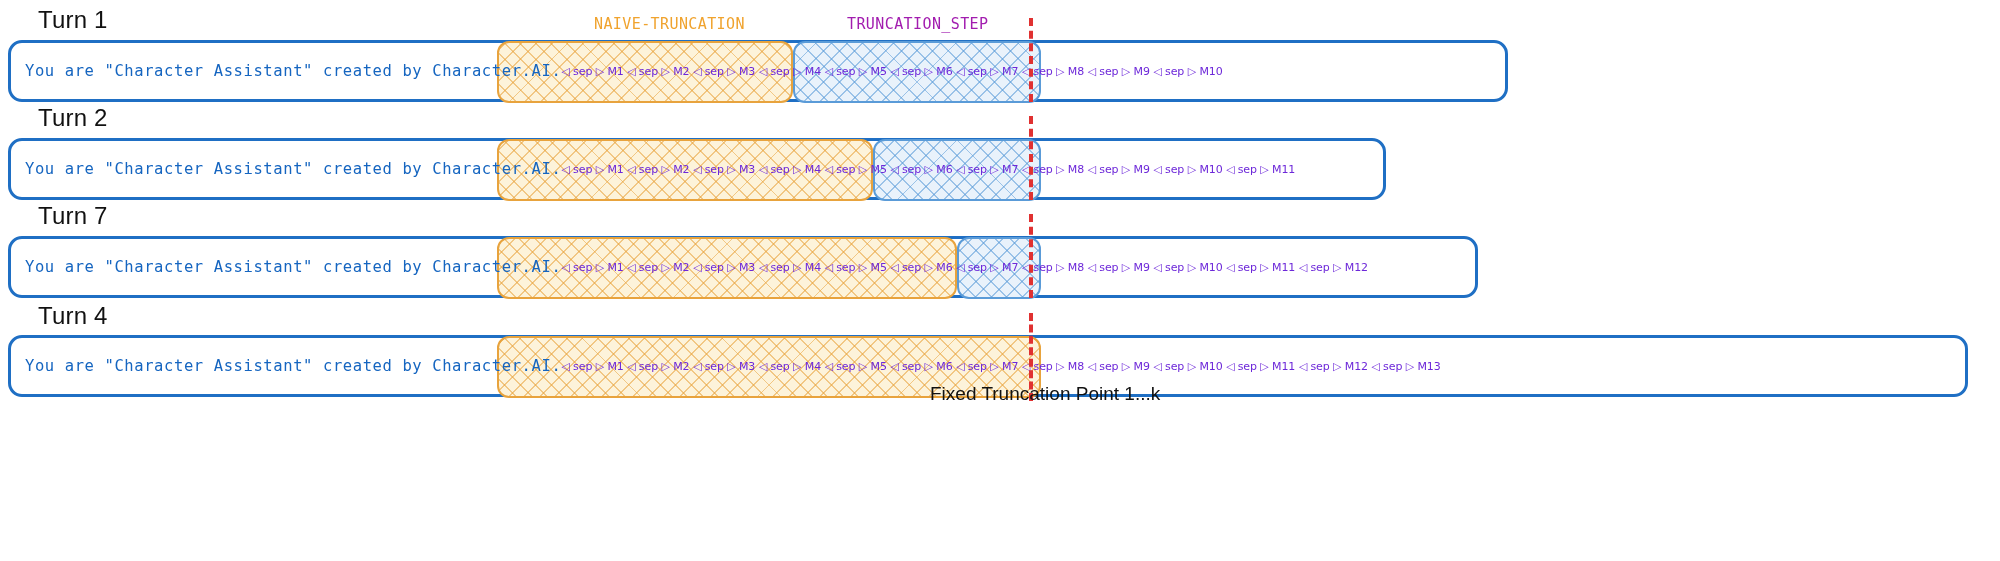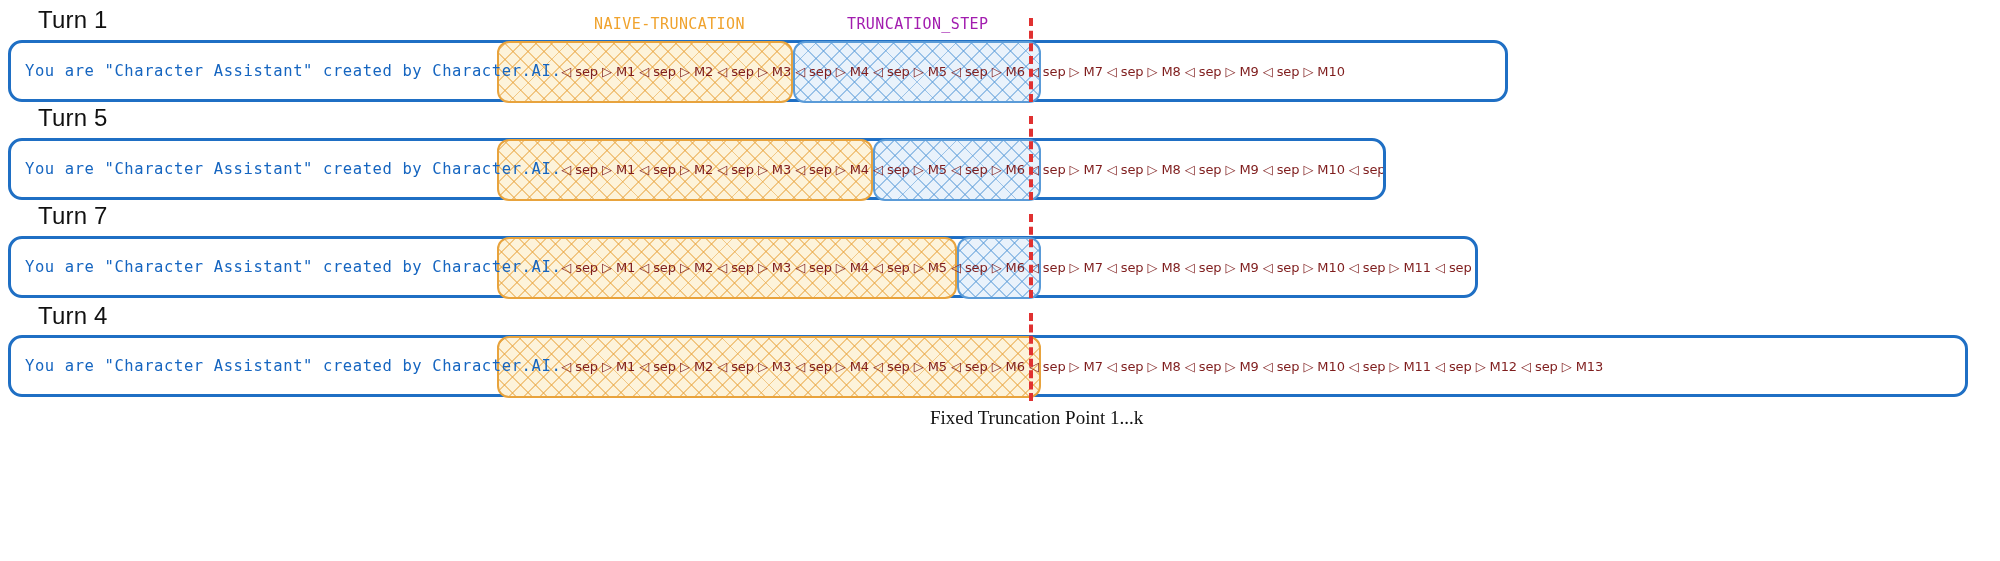--- a/index.html
+++ b/index.html
@@ -44,22 +44,22 @@
     box-sizing:border-box;
   }
   .sys{
     font-family:"DejaVu Sans Mono","Liberation Mono",monospace;
     font-size:15.5px;
     color:#1565c0;
     letter-spacing:.6px;
   }
   .msgs{
     font-family:"DejaVu Sans","Liberation Sans",sans-serif;
-    font-size:13px;
-    color:#7f1d1d;
+    font-size:11px;
+    color:#6d28d9;
     letter-spacing:-.1px;
   }
 
   
   .hl{
     position:absolute;
     border-radius:12px;
     box-sizing:border-box;
     pointer-events:none;
   }
@@ -118,21 +118,21 @@
 
   <div class="row" style="left:8px; top:40px; width:1500px;">
     <div class="hl hl-orange" style="left:486px; top:-2px; width:296px; height:62px;"></div>
     <div class="hl hl-blue" style="left:782px; top:-2px; width:248px; height:62px;"></div>
     <div class="stream">
       <span class="sys">You are "Character Assistant" created by Character.AI.</span>
         <span class="msgs">◁ sep ▷ M1 ◁ sep ▷ M2 ◁ sep ▷ M3 ◁ sep ▷ M4 ◁ sep ▷ M5 ◁ sep ▷ M6 ◁ sep ▷ M7 ◁ sep ▷ M8 ◁ sep ▷ M9 ◁ sep ▷ M10</span>
     </div>
   </div>
 
-  <div class="turn-label" style="left:14px; top:106px;">Turn 5</div>
+  <div class="turn-label" style="left:14px; top:106px;">Turn 2</div>
 
   <div class="row" style="left:8px; top:138px; width:1378px;">
     <div class="hl hl-orange" style="left:486px; top:-2px; width:376px; height:62px;"></div>
     <div class="hl hl-blue" style="left:862px; top:-2px; width:168px; height:62px;"></div>
     <div class="stream">
       <span class="sys">You are "Character Assistant" created by Character.AI.</span>
         <span class="msgs">◁ sep ▷ M1 ◁ sep ▷ M2 ◁ sep ▷ M3 ◁ sep ▷ M4 ◁ sep ▷ M5 ◁ sep ▷ M6 ◁ sep ▷ M7 ◁ sep ▷ M8 ◁ sep ▷ M9 ◁ sep ▷ M10 ◁ sep ▷ M11</span>
     </div>
   </div>
 
@@ -155,15 +155,15 @@
       <span class="sys">You are "Character Assistant" created by Character.AI.</span>
         <span class="msgs">◁ sep ▷ M1 ◁ sep ▷ M2 ◁ sep ▷ M3 ◁ sep ▷ M4 ◁ sep ▷ M5 ◁ sep ▷ M6 ◁ sep ▷ M7 ◁ sep ▷ M8 ◁ sep ▷ M9 ◁ sep ▷ M10 ◁ sep ▷ M11 ◁ sep ▷ M12 ◁ sep ▷ M13</span>
     </div>
   </div>
 
   <div class="trunc-line" style="left:1029px; top:18px;   height:84px;"></div>
   <div class="trunc-line" style="left:1029px; top:116px;  height:84px;"></div>
   <div class="trunc-line" style="left:1029px; top:214px;  height:84px;"></div>
   <div class="trunc-line" style="left:1029px; top:313px;  height:88px;"></div>
 
-  <div class="trunc-caption" style="left:930px; top:408px;font-family:Liberation Serif, serif;">Fixed Truncation Point 1...k</div>
+  <div class="trunc-caption" style="left:930px; top:384px;">Fixed Truncation Point 1...k</div>
 
 </div>
 
 </body></html>

